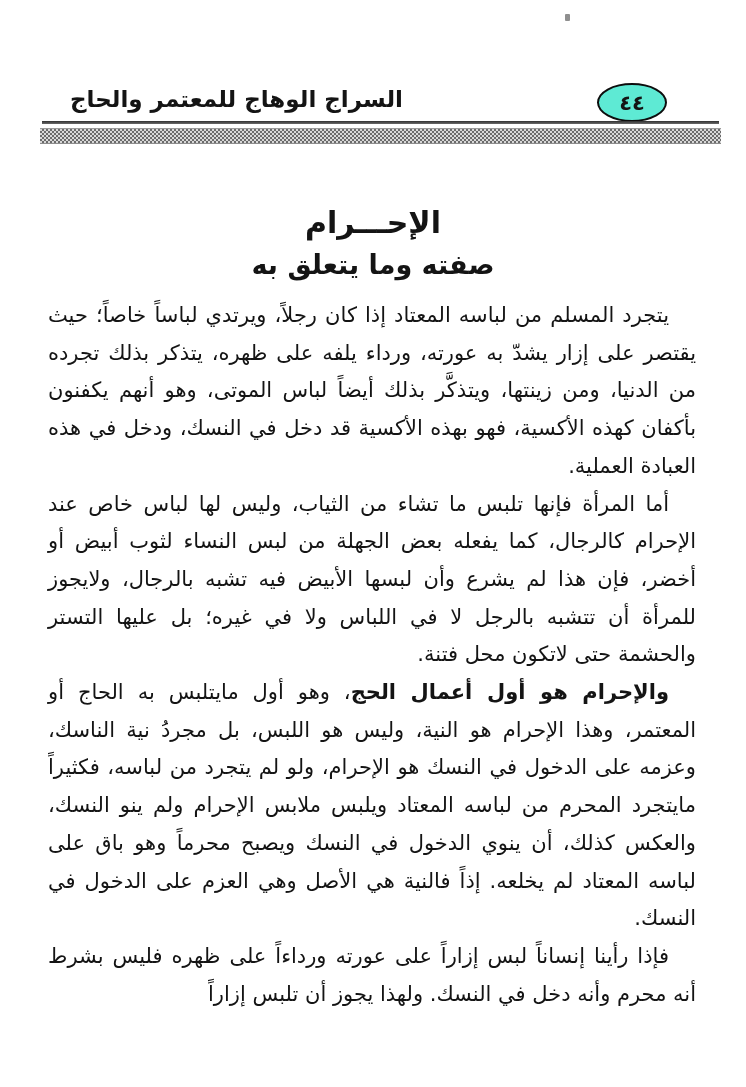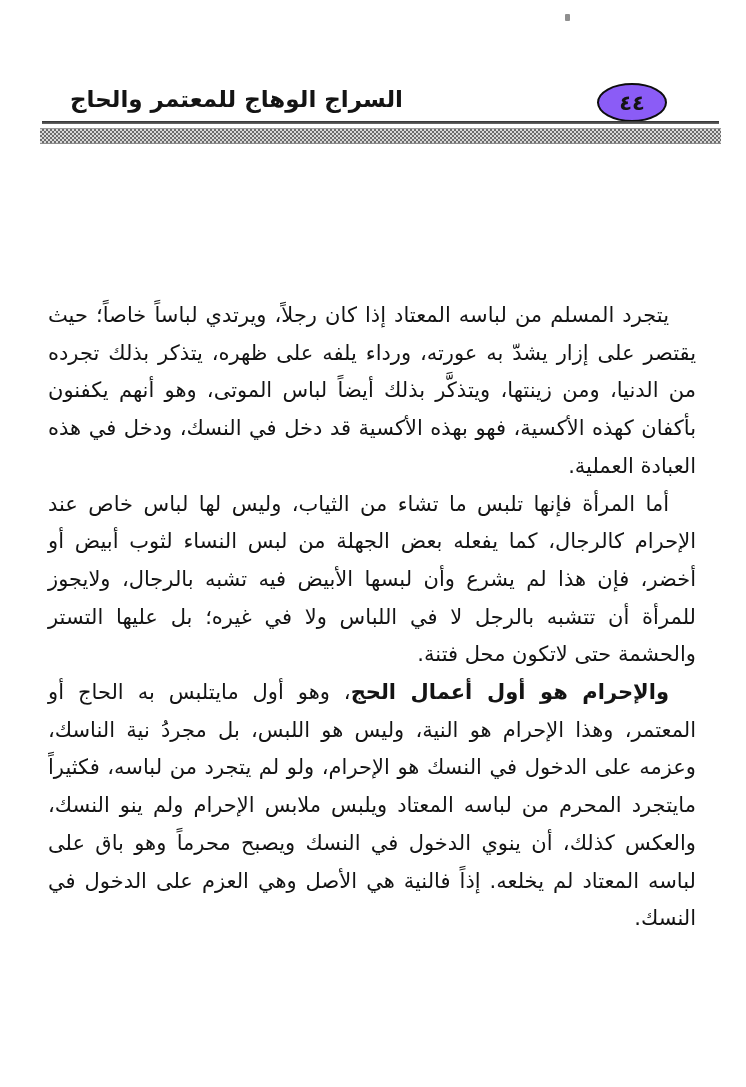--- a/index.html
+++ b/index.html
@@ -32,21 +32,21 @@
     font-weight: bold;
     white-space: nowrap;
     direction: rtl;
   }
   .page-oval {
     position: absolute;
     left: 597px; top: 83px;
     width: 70px; height: 39px;
     border: 2.5px solid #0d0d0d;
     border-radius: 50%;
-    background: #8b5cf6;
+    background: #5eead4;
     display: flex;
     align-items: center;
     justify-content: center;
     font-size: 21px;
     font-weight: bold;
   }
   .rule-thin {
     position: absolute;
     left: 42px; top: 121px;
     width: 677px; height: 3px;
@@ -106,26 +106,33 @@
 
   <div class="book-title">السراج الوهاج للمعتمر والحاج</div>
 
   <div class="page-oval">
     <span>٤٤</span>
   </div>
 
   <div class="rule-thin"></div>
   <div class="rule-halftone"></div>
 
+  <div class="section-heading">
+    <div class="section-title">الإحـــرام</div>
+    <div class="section-subtitle">صفته وما يتعلق به</div>
+  </div>
 
   <div class="body-text">
     <p>
       <span>يتجرد المسلم من لباسه المعتاد إذا كان رجلاً، ويرتدي لباساً خاصاً؛ حيث يقتصر على إزار يشدّ به عورته، ورداء يلفه على ظهره، يتذكر بذلك تجرده من الدنيا، ومن زينتها، ويتذكَّر بذلك أيضاً لباس الموتى، وهو أنهم يكفنون بأكفان كهذه الأكسية، فهو بهذه الأكسية قد دخل في النسك، ودخل في هذه العبادة العملية.</span>
     </p>
     <p>
       <span>أما المرأة فإنها تلبس ما تشاء من الثياب، وليس لها لباس خاص عند الإحرام كالرجال، كما يفعله بعض الجهلة من لبس النساء لثوب أبيض أو أخضر، فإن هذا لم يشرع وأن لبسها الأبيض فيه تشبه بالرجال، ولايجوز للمرأة أن تتشبه بالرجل لا في اللباس ولا في غيره؛ بل عليها التستر والحشمة حتى لاتكون محل فتنة.</span>
     </p>
     <p>
       <b>والإحرام هو أول أعمال الحج</b><span>، وهو أول مايتلبس به الحاج أو المعتمر، وهذا الإحرام هو النية، وليس هو اللبس، بل مجردُ نية الناسك، وعزمه على الدخول في النسك هو الإحرام، ولو لم يتجرد من لباسه، فكثيراً مايتجرد المحرم من لباسه المعتاد ويلبس ملابس الإحرام ولم ينو النسك، والعكس كذلك، أن ينوي الدخول في النسك ويصبح محرماً وهو باق على لباسه المعتاد لم يخلعه. إذاً فالنية هي الأصل وهي العزم على الدخول في النسك.</span>
     </p>
+    <p>
+      <span>فإذا رأينا إنساناً لبس إزاراً على عورته ورداءاً على ظهره فليس بشرط أنه محرم وأنه دخل في النسك. ولهذا يجوز أن تلبس إزاراً</span>
+    </p>
   </div>
 
 </div>
 
 </body></html>

